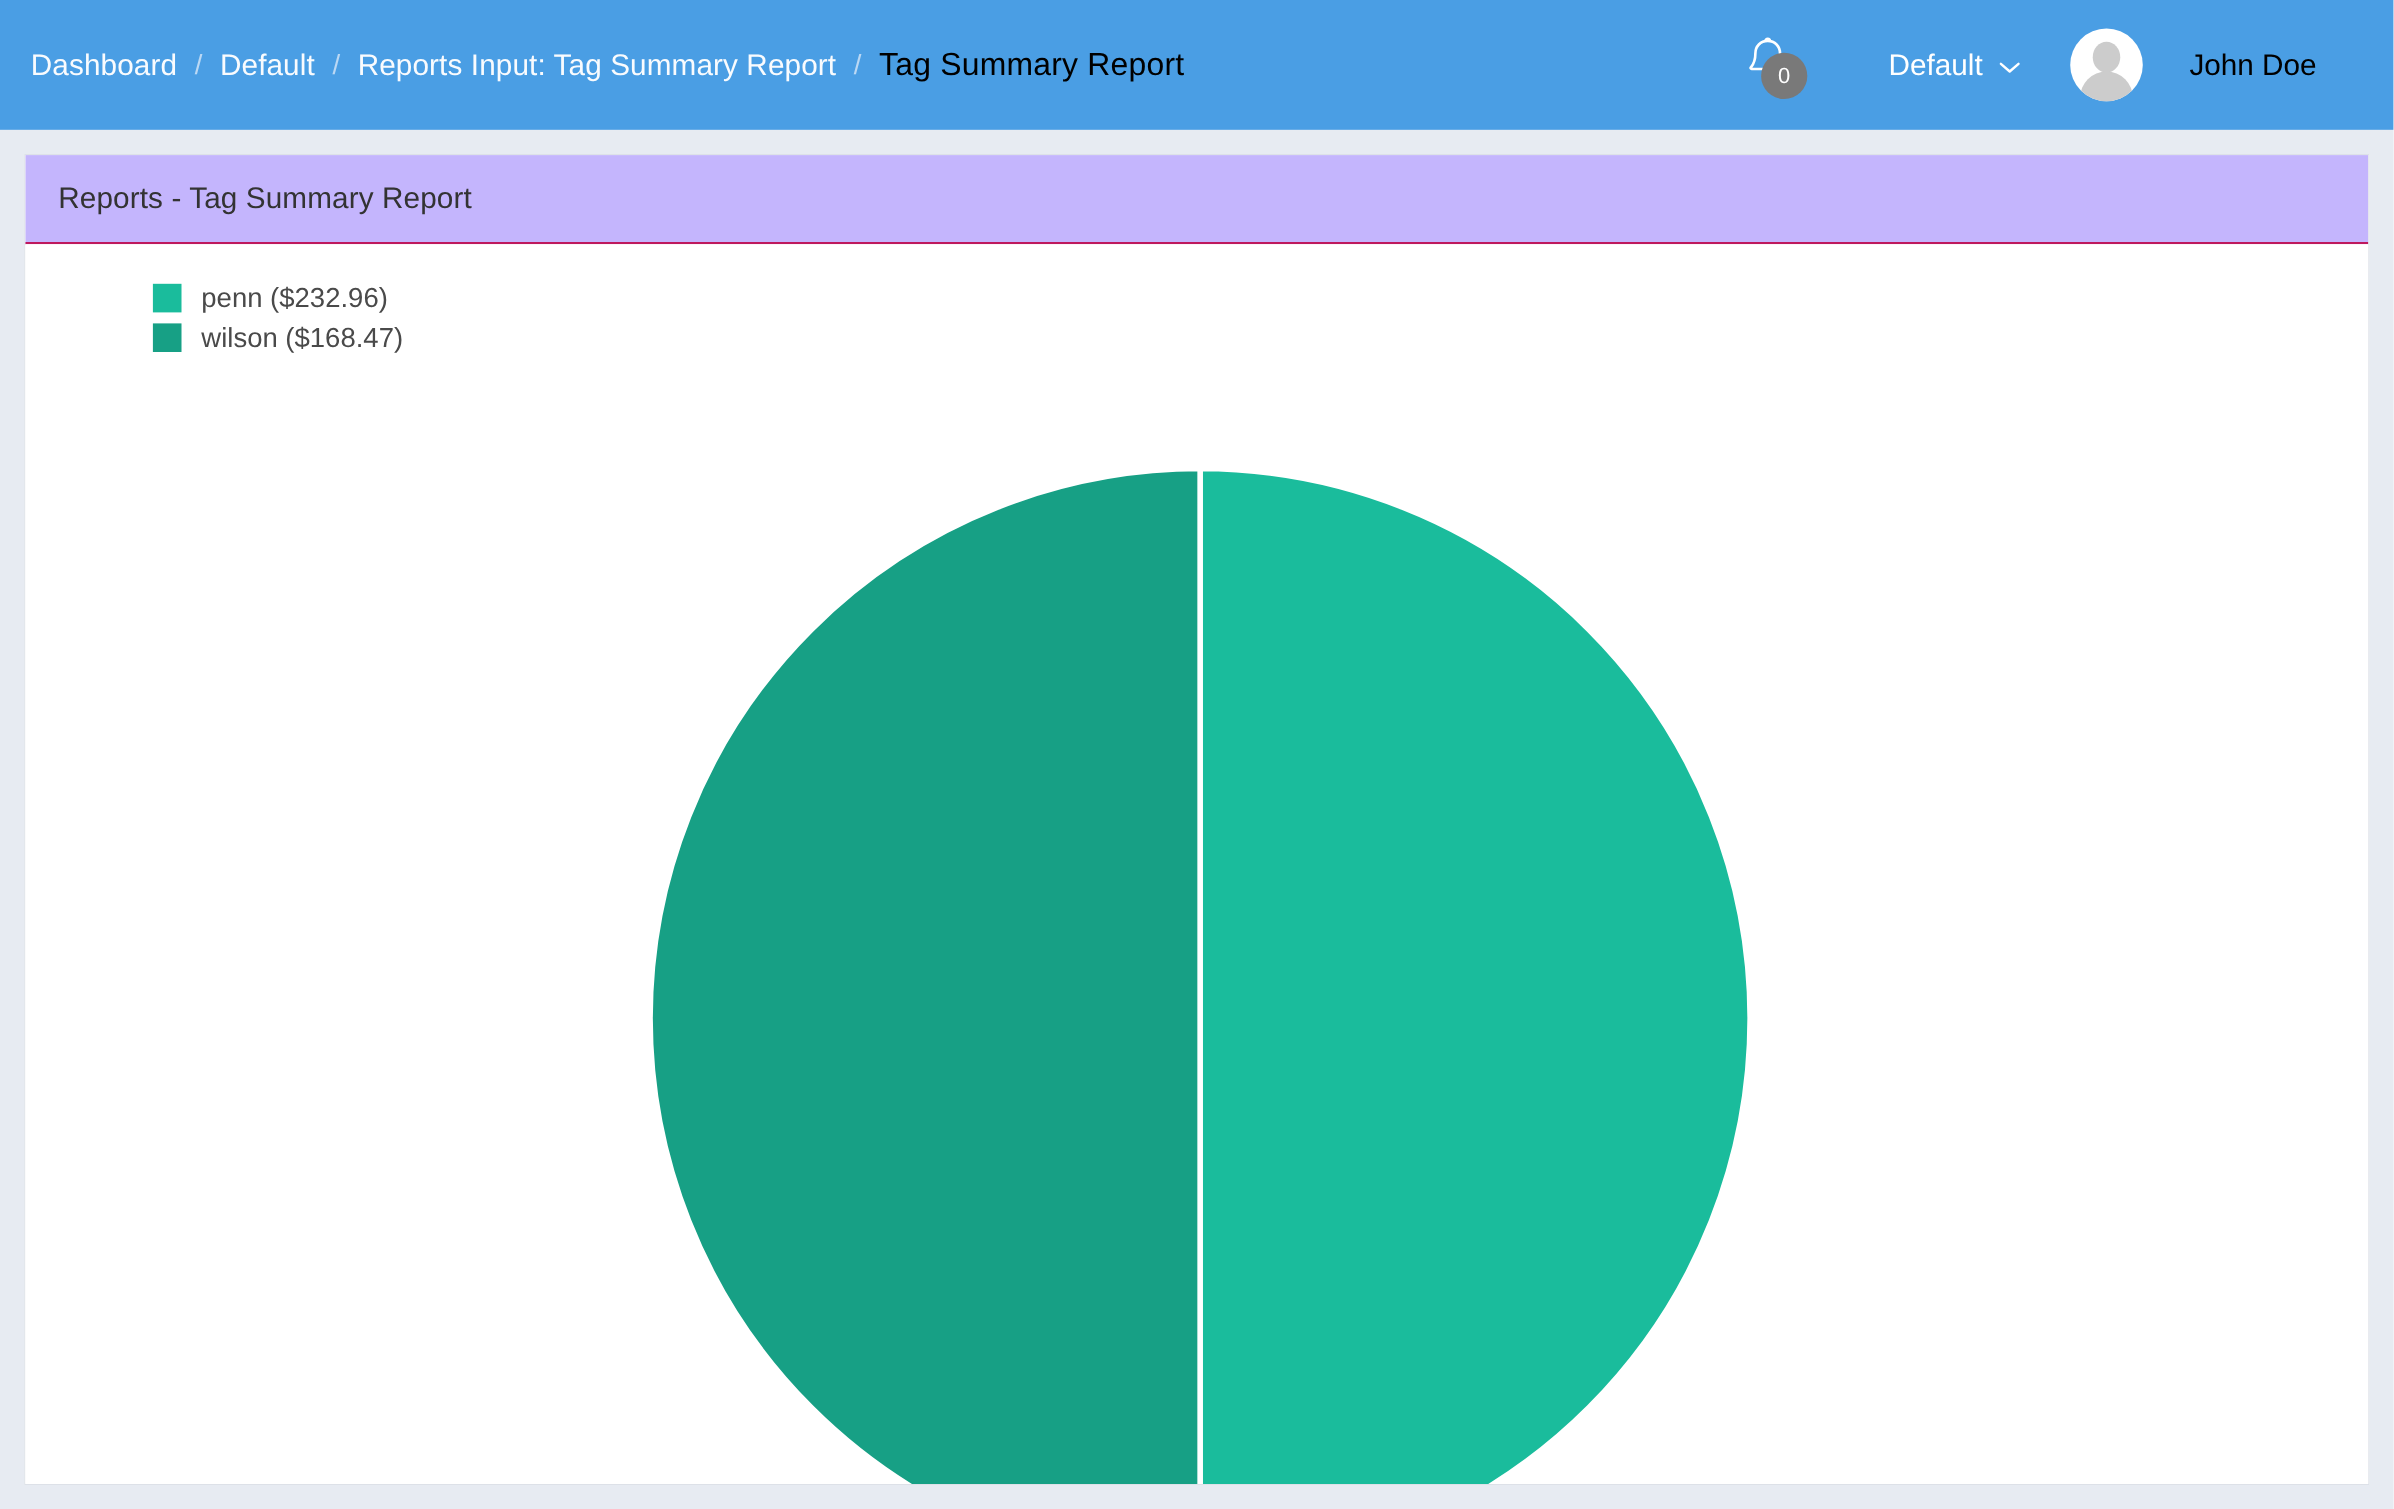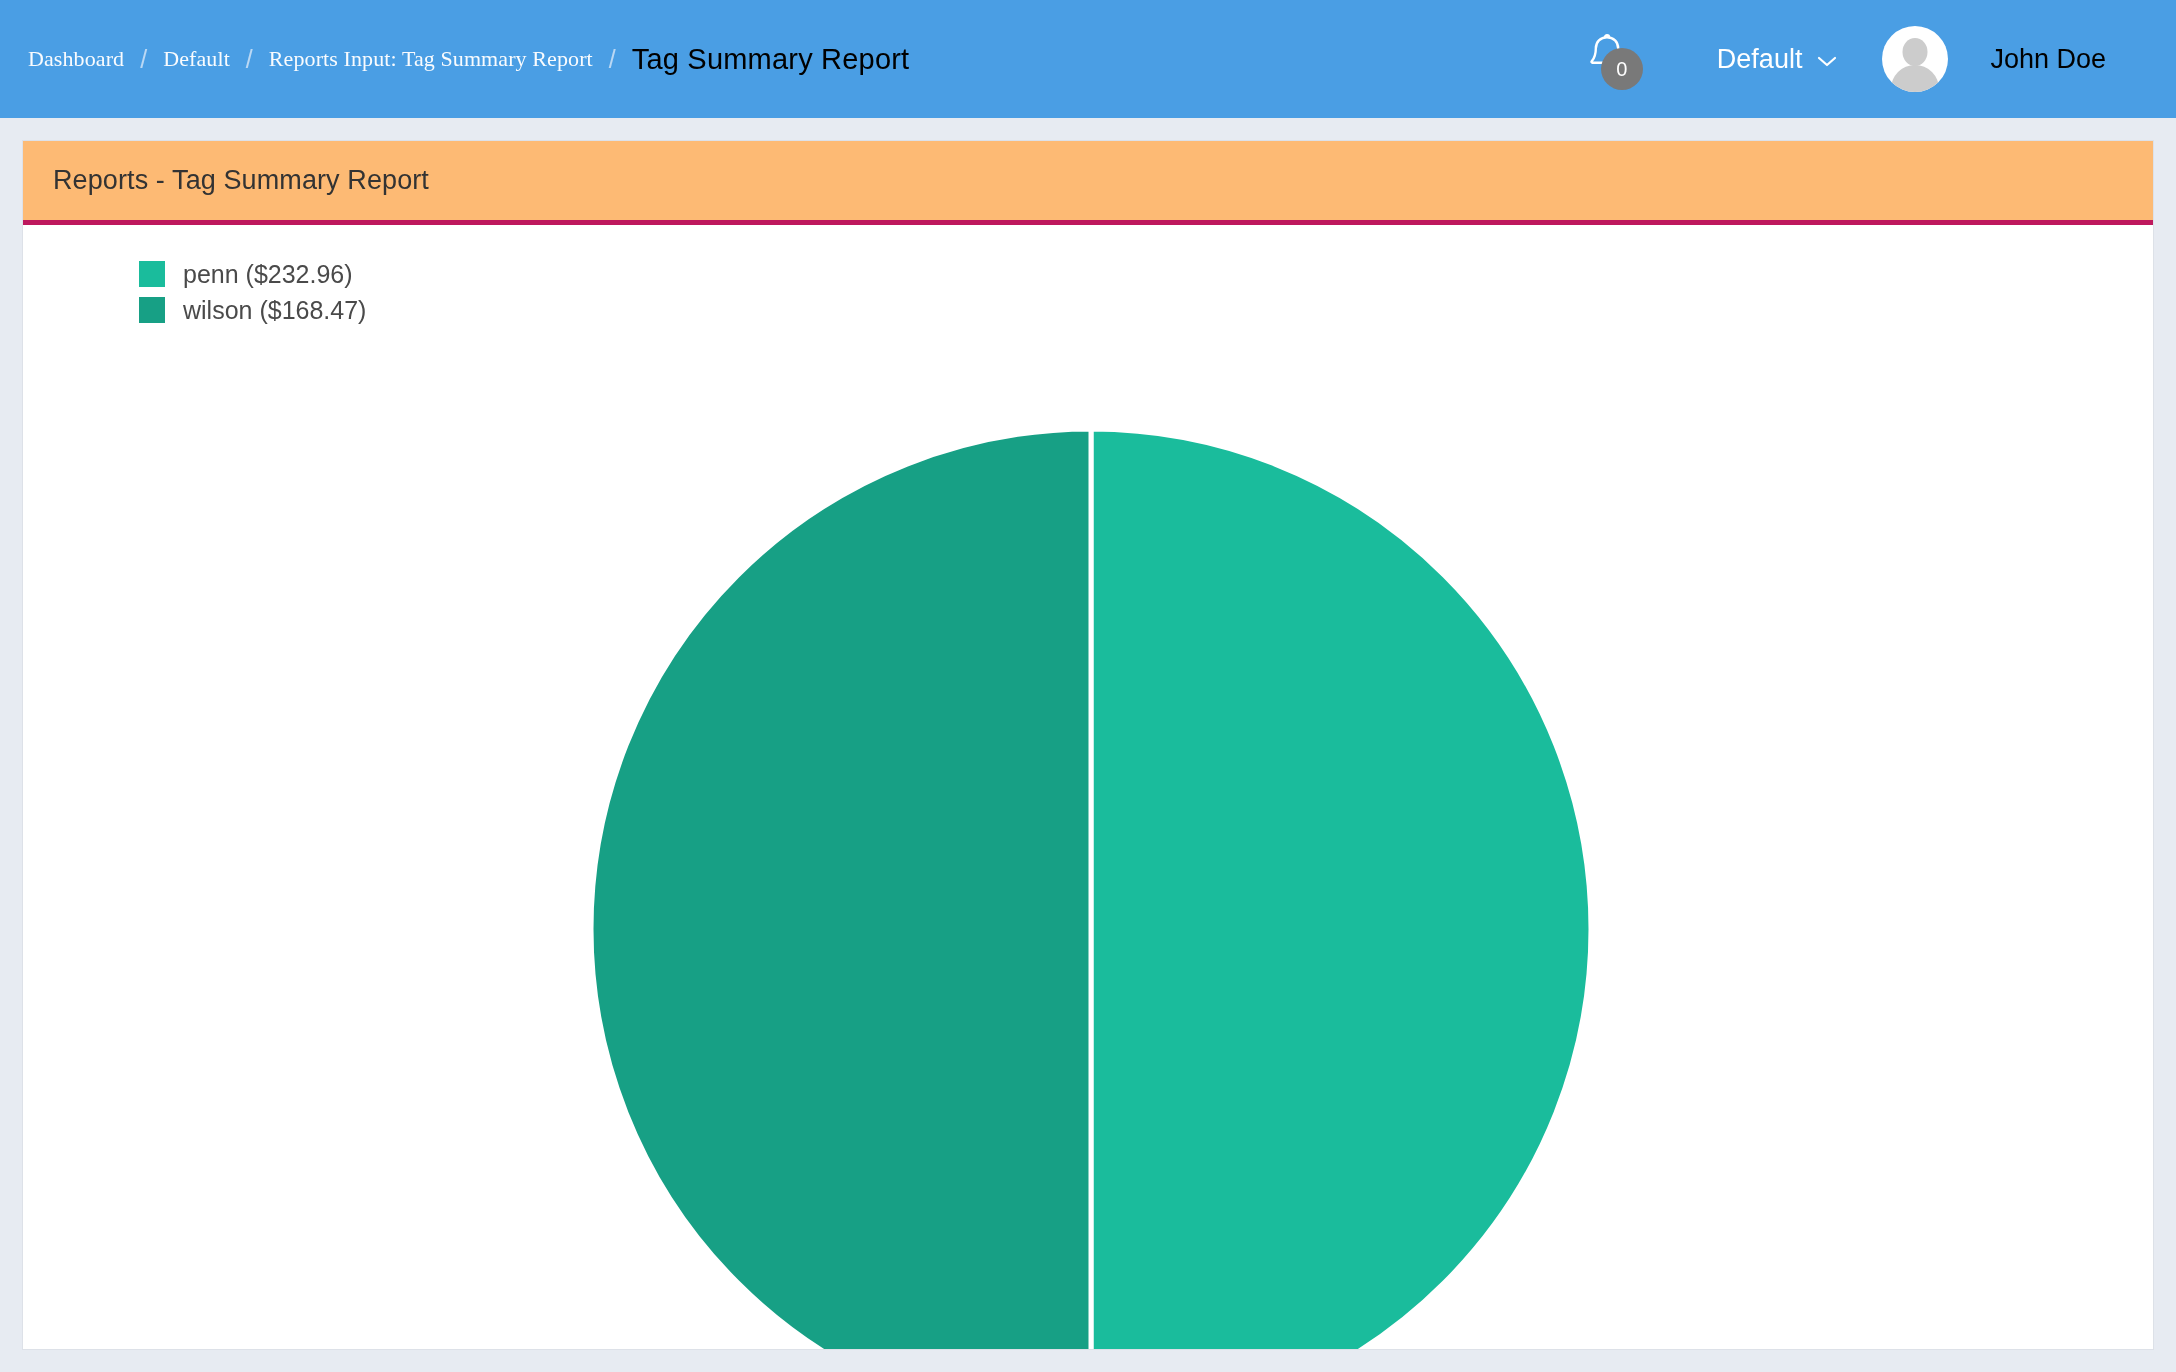--- a/index.html
+++ b/index.html
@@ -27,25 +27,24 @@
     padding: 0 70px 0 28px;
   }
 
   .breadcrumb {
     display: flex;
     align-items: center;
     white-space: nowrap;
   }
   .crumb {
     color: #ffffff;
-    font-size: 22px;
+    font-size: 27px;
     letter-spacing: 0.1px;
     opacity: 0.97;
     text-decoration: none;
-    font-family: Liberation Serif, serif;
   }
   .crumb-sep {
     color: #cfe3f7;
     font-size: 25px;
     margin: 0 16px;
     opacity: 0.85;
   }
   .crumb-current {
     color: #000000;
     font-size: 29px;
@@ -144,22 +143,22 @@
   }
   .panel {
     background: #ffffff;
     border: 1px solid #dde1e8;
     height: 100%;
     display: flex;
     flex-direction: column;
     overflow: hidden;
   }
   .panel-header {
-    background: #fdba74;
-    border-bottom: 5px solid #be185d;
+    background: #c4b5fd;
+    border-bottom: 2px solid #be185d;
     padding: 24px 30px;
     flex: 0 0 auto;
   }
   .panel-title {
     font-size: 27px;
     color: #333333;
     letter-spacing: 0.1px;
   }
 
   .panel-body {

